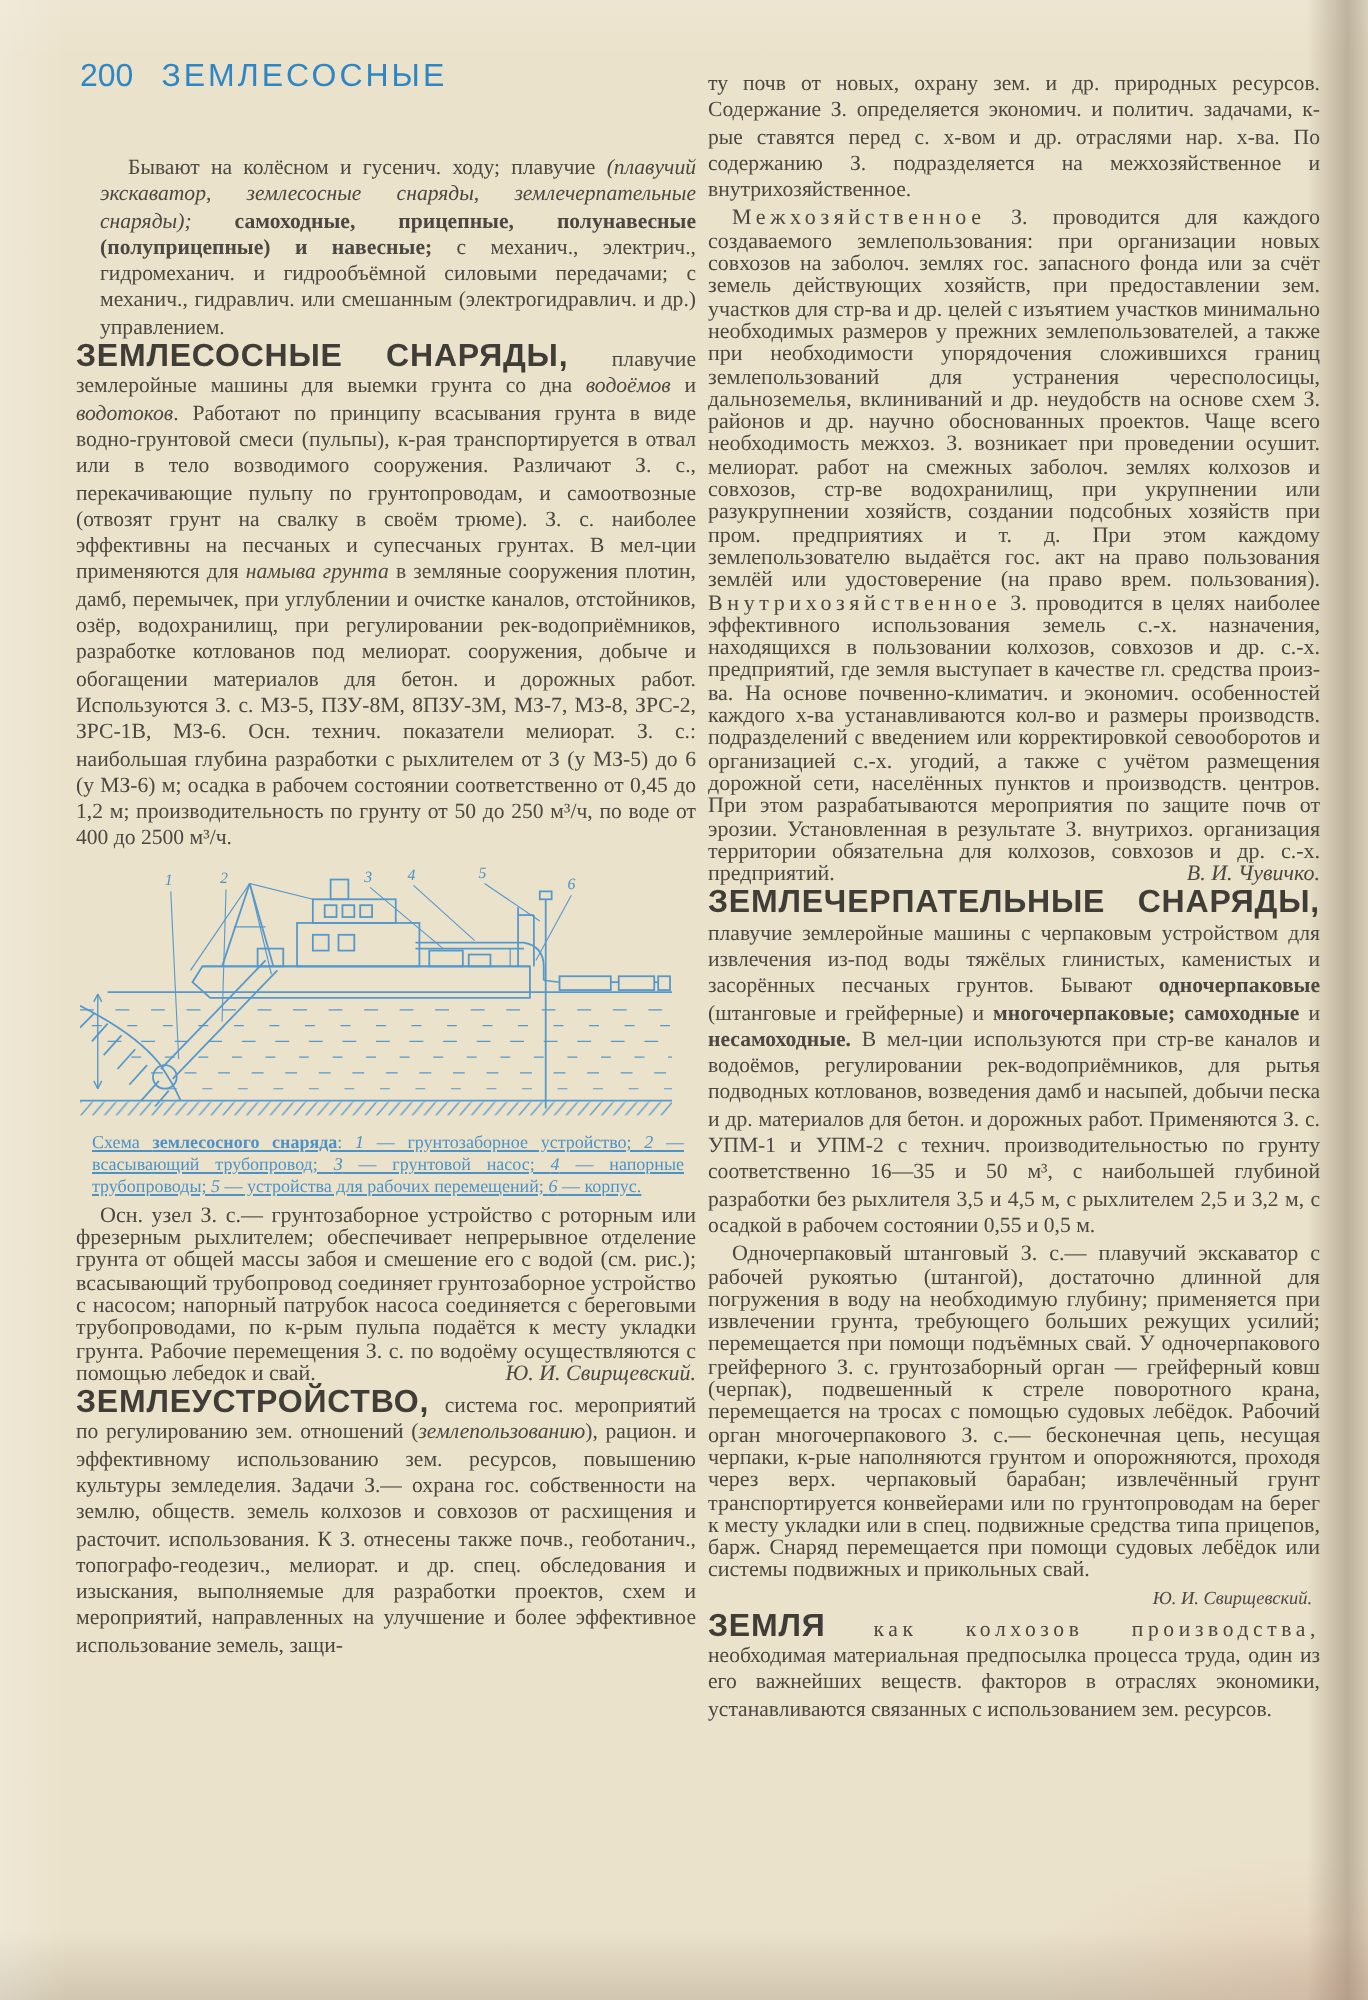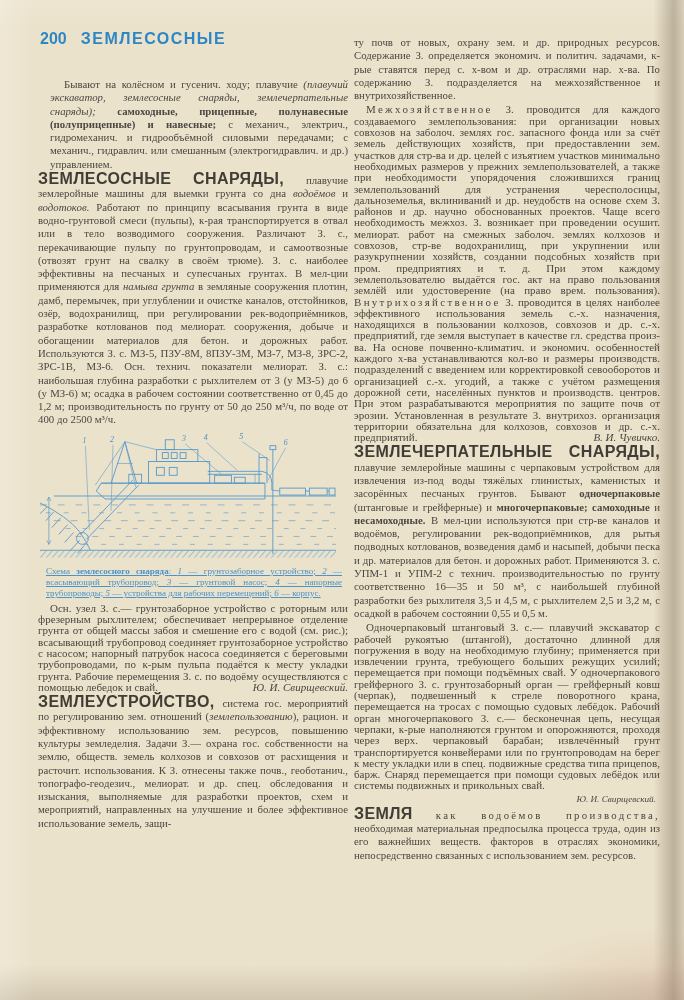--- a/index.html
+++ b/index.html
@@ -11,21 +11,21 @@
       linear-gradient(to right, rgba(255,255,255,0.20), transparent 5%, transparent 95.5%, rgba(112,98,78,0.38) 98.5%, rgba(170,158,136,0.30) 100%),
       linear-gradient(to bottom, rgba(255,255,255,0.12), transparent 3%, transparent 96.5%, rgba(118,104,84,0.22) 100%),
       #ebe2cb;
     overflow:hidden;
     font-family:"Liberation Serif", serif;
     color:#4b4741;
   }
   .header{
     position:absolute; left:40px; top:30px;
     font-family:"Liberation Sans", sans-serif;
-    font-weight:bold; color:#2e87c4; font-size:16px;
+    font-weight:normal; color:#2e87c4; font-size:16px;
     display:flex; gap:14px; align-items:baseline;
   }
   .running-title{letter-spacing:1.5px;}
   .col{position:absolute; text-align:justify; hyphens:auto;}
   .col-left{left:38px; top:78px; width:310px;}
   .col-right{left:354px; top:36px; width:306px;}
   .para{
     font-size:10.8px; line-height:13.3px; margin:0 0 1px 0;
   }
   .indent{text-indent:14px;margin-left:12px;}
@@ -163,16 +163,16 @@
     <p class="para small"><span>Осн. узел З. с.— грунтозаборное устройство с роторным или фрезерным рыхлителем; обеспечивает непрерывное отделение грунта от общей массы забоя и смешение его с водой (см. рис.); всасывающий трубопровод соединяет грунтозаборное устройство с насосом; напорный патрубок насоса соединяется с береговыми трубопроводами, по к-рым пульпа подаётся к месту укладки грунта. Рабочие перемещения З. с. по водоёму осуществляются с помощью лебедок и свай. </span><span class="run-sig">Ю. И. Свирщевский.</span></p>
     <p class="para"><span class="run-head">ЗЕМЛЕУСТРОЙСТВО, </span><span>система гос. мероприятий по регулированию зем. отношений (</span><span class="run-i">землепользованию</span><span>), рацион. и эффективному использованию зем. ресурсов, повышению культуры земледелия. Задачи З.— охрана гос. собственности на землю, обществ. земель колхозов и совхозов от расхищения и расточит. использования. К З. отнесены также почв., геоботанич., топографо-геодезич., мелиорат. и др. спец. обследования и изыскания, выполняемые для разработки проектов, схем и мероприятий, направленных на улучшение и более эффективное использование земель, защи-</span></p>
   </div>
 
   <div class="col col-right">
     <p class="para"><span>ту почв от новых, охрану зем. и др. природных ресурсов. Содержание З. определяется экономич. и политич. задачами, к-рые ставятся перед с. х-вом и др. отраслями нар. х-ва. По содержанию З. подразделяется на межхозяйственное и внутрихозяйственное.</span></p>
     <p class="para small"><span class="run-sp">Межхозяйственное</span><span> З. проводится для каждого создаваемого землепользования: при организации новых совхозов на заболоч. землях гос. запасного фонда или за счёт земель действующих хозяйств, при предоставлении зем. участков для стр-ва и др. целей с изъятием участков минимально необходимых размеров у прежних землепользователей, а также при необходимости упорядочения сложившихся границ землепользований для устранения чересполосицы, дальноземелья, вклиниваний и др. неудобств на основе схем З. районов и др. научно обоснованных проектов. Чаще всего необходимость межхоз. З. возникает при проведении осушит. мелиорат. работ на смежных заболоч. землях колхозов и совхозов, стр-ве водохранилищ, при укрупнении или разукрупнении хозяйств, создании подсобных хозяйств при пром. предприятиях и т. д. При этом каждому землепользователю выдаётся гос. акт на право пользования землёй или удостоверение (на право врем. пользования). </span><span class="run-sp">Внутрихозяйственное</span><span> З. проводится в целях наиболее эффективного использования земель с.-х. назначения, находящихся в пользовании колхозов, совхозов и др. с.-х. предприятий, где земля выступает в качестве гл. средства произ-ва. На основе почвенно-климатич. и экономич. особенностей каждого х-ва устанавливаются кол-во и размеры производств. подразделений с введением или корректировкой севооборотов и организацией с.-х. угодий, а также с учётом размещения дорожной сети, населённых пунктов и производств. центров. При этом разрабатываются мероприятия по защите почв от эрозии. Установленная в результате З. внутрихоз. организация территории обязательна для колхозов, совхозов и др. с.-х. предприятий. </span><span class="run-sig">В. И. Чувичко.</span></p>
     <p class="para"><span class="run-head">ЗЕМЛЕЧЕРПАТЕЛЬНЫЕ СНАРЯДЫ, </span><span>плавучие землеройные машины с черпаковым устройством для извлечения из-под воды тяжёлых глинистых, каменистых и засорённых песчаных грунтов. Бывают </span><span class="run-b">одночерпаковые</span><span> (штанговые и грейферные) и </span><span class="run-b">многочерпаковые; самоходные</span><span> и </span><span class="run-b">несамоходные.</span><span> В мел-ции используются при стр-ве каналов и водоёмов, регулировании рек-водоприёмников, для рытья подводных котлованов, возведения дамб и насыпей, добычи песка и др. материалов для бетон. и дорожных работ. Применяются З. с. УПМ-1 и УПМ-2 с технич. производительностью по грунту соответственно 16—35 и 50 м³, с наибольшей глубиной разработки без рыхлителя 3,5 и 4,5 м, с рыхлителем 2,5 и 3,2 м, с осадкой в рабочем состоянии 0,55 и 0,5 м.</span></p>
     <p class="para small"><span>Одночерпаковый штанговый З. с.— плавучий экскаватор с рабочей рукоятью (штангой), достаточно длинной для погружения в воду на необходимую глубину; применяется при извлечении грунта, требующего больших режущих усилий; перемещается при помощи подъёмных свай. У одночерпакового грейферного З. с. грунтозаборный орган — грейферный ковш (черпак), подвешенный к стреле поворотного крана, перемещается на тросах с помощью судовых лебёдок. Рабочий орган многочерпакового З. с.— бесконечная цепь, несущая черпаки, к-рые наполняются грунтом и опорожняются, проходя через верх. черпаковый барабан; извлечённый грунт транспортируется конвейерами или по грунтопроводам на берег к месту укладки или в спец. подвижные средства типа прицепов, барж. Снаряд перемещается при помощи судовых лебёдок или системы подвижных и прикольных свай.</span></p>
     <div class="sig-line">Ю. И. Свирщевский.</div>
-    <p class="para"><span class="run-head">ЗЕМЛЯ </span><span class="run-sp">как водоёмов производства,</span><span> необходимая материальная предпосылка процесса труда, один из его важнейших веществ. факторов в отраслях экономики, непосредственно связанных с использованием зем. ресурсов.</span></p>
+    <p class="para"><span class="run-head">ЗЕМЛЯ </span><span class="run-sp">как колхозов производства,</span><span> необходимая материальная предпосылка процесса труда, один из его важнейших веществ. факторов в отраслях экономики, устанавливаются связанных с использованием зем. ресурсов.</span></p>
   </div>
 
 </div>
 
 </body></html>

